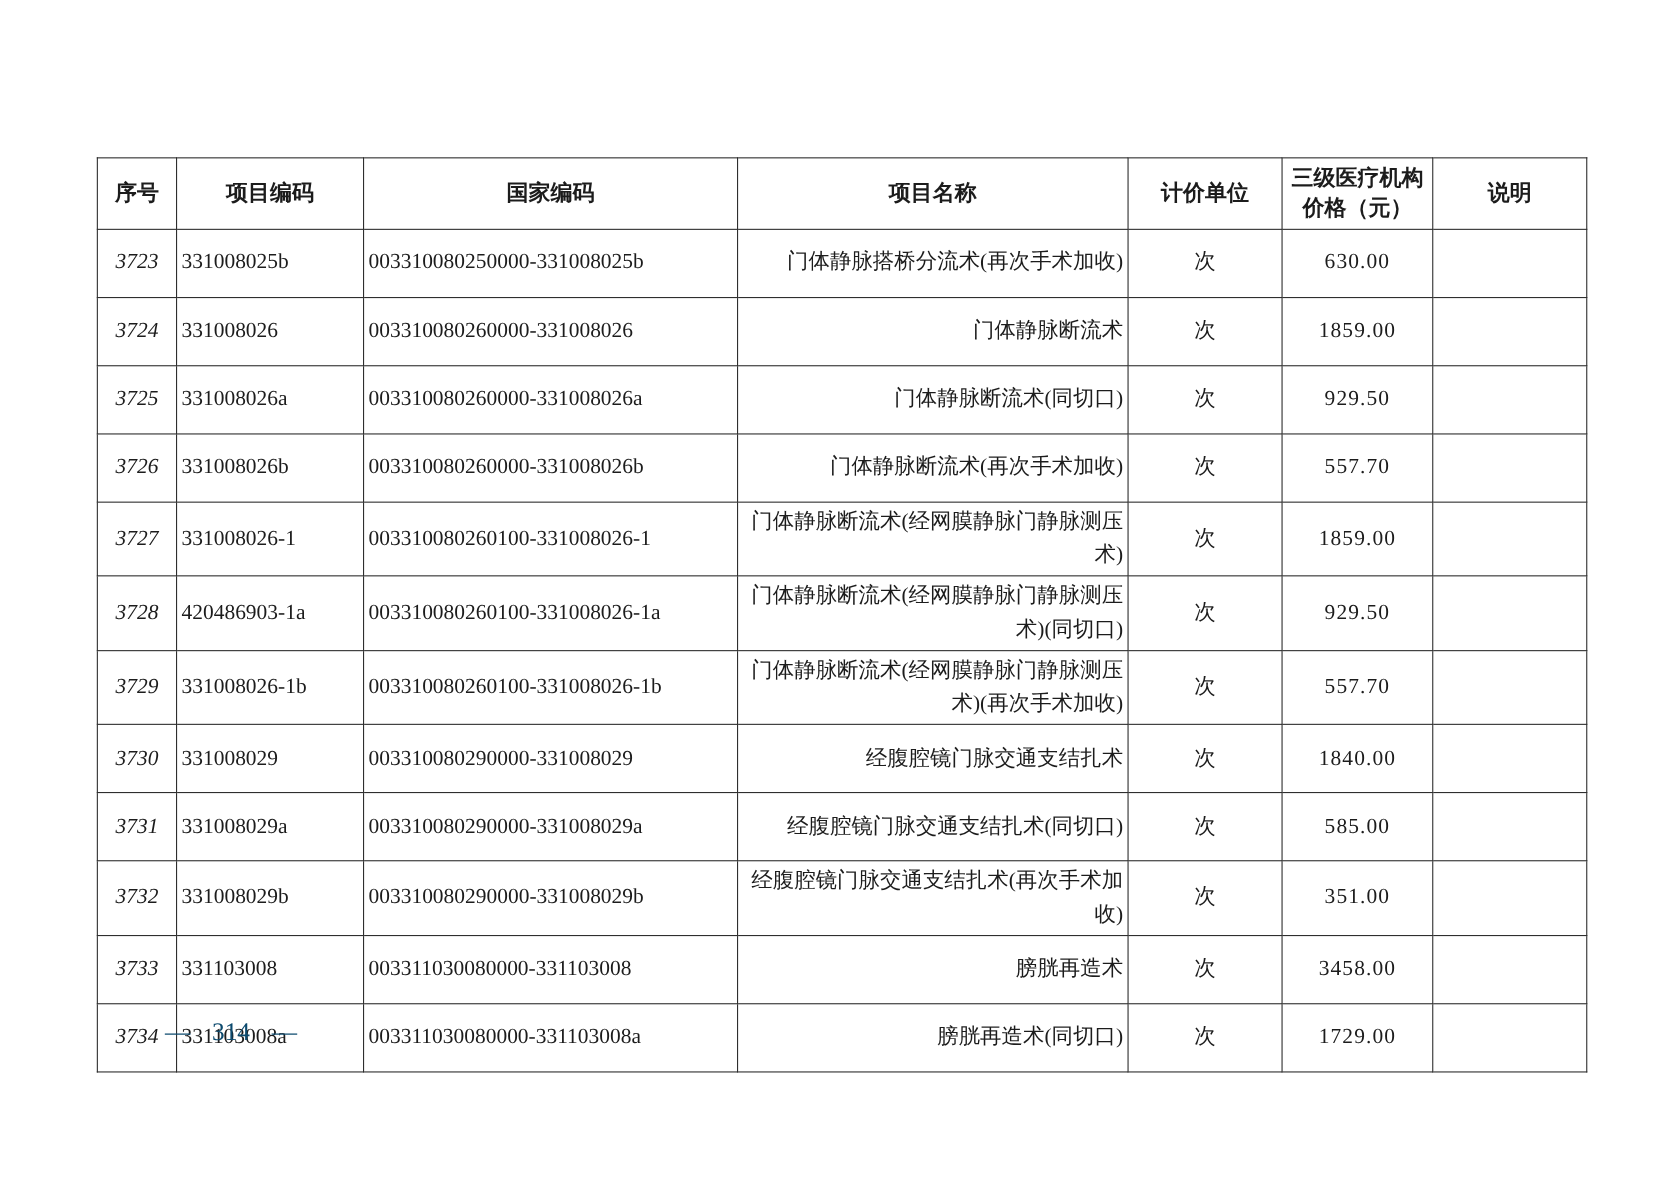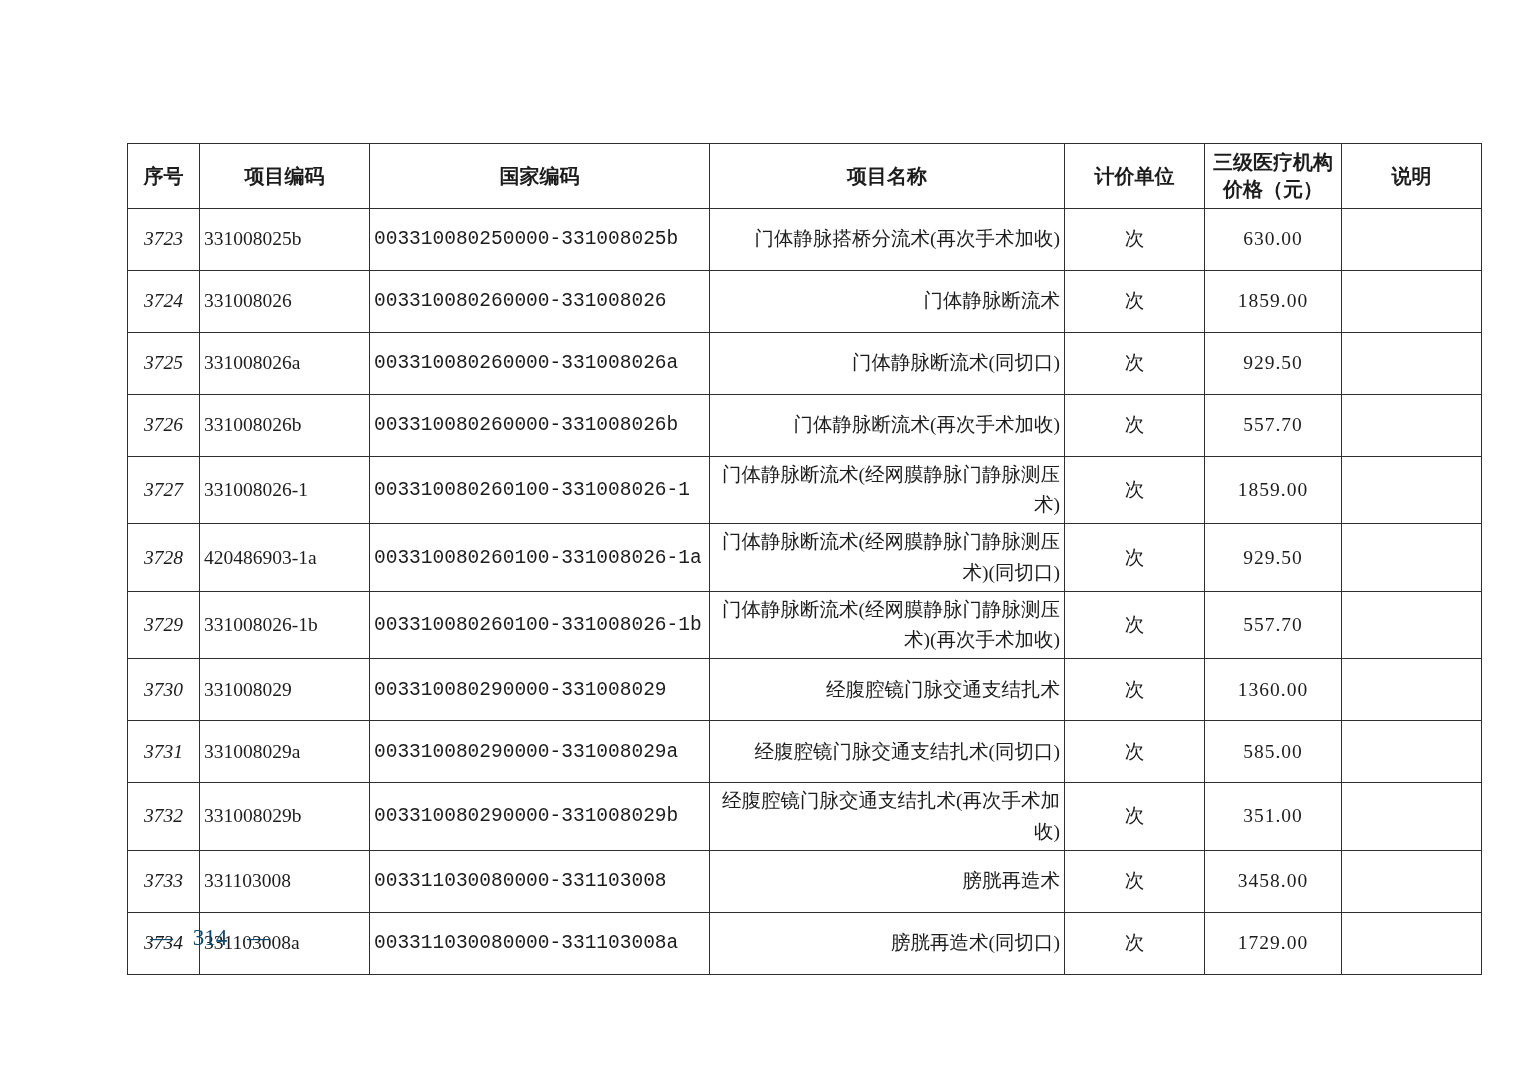--- a/index.html
+++ b/index.html
@@ -16,21 +16,20 @@
     color: #1c1c1c;
     overflow: hidden;
   }
   table.price-table {
     position: absolute;
     left: 88px;
     top: 143px;
     width: 1354px;
     border-collapse: collapse;
     table-layout: fixed;
-    margin-left: 39px;
   }
   .price-table th,
   .price-table td {
     border: 1px solid #2e2e2e;
     overflow: hidden;
   }
   .price-table thead th {
     height: 60px;
     font-family: "Liberation Sans", "DejaVu Sans", sans-serif;
     font-weight: bold;
@@ -42,21 +41,21 @@
   }
   .price-table tbody td {
     height: 55px;
     font-size: 19.5px;
     vertical-align: middle;
     padding: 3px 4px;
     line-height: 1.55;
   }
   .c-seq   { text-align: center; font-style: italic; }
   .c-code  { text-align: left; }
-  .c-nat   { text-align: left; font-family: Liberation Mono, monospace; }
+  .c-nat   { text-align: left; }
   .c-name  { text-align: right; }
   .c-unit  { text-align: center; }
   .c-price { text-align: center; letter-spacing: 1px; }
   .c-note  { text-align: center; }
   .hdr-line { display: block; }
   .page-num {
     position: absolute;
     left: 150px;
     top: 925px;
     font-size: 23px;
@@ -156,21 +155,21 @@
           <td class="c-unit">次</td>
           <td class="c-price">557.70</td>
           <td class="c-note"></td>
         </tr>
         <tr>
           <td class="c-seq">3730</td>
           <td class="c-code">331008029</td>
           <td class="c-nat">003310080290000-331008029</td>
           <td class="c-name">经腹腔镜门脉交通支结扎术</td>
           <td class="c-unit">次</td>
-          <td class="c-price">1360.00</td>
+          <td class="c-price">1840.00</td>
           <td class="c-note"></td>
         </tr>
         <tr>
           <td class="c-seq">3731</td>
           <td class="c-code">331008029a</td>
           <td class="c-nat">003310080290000-331008029a</td>
           <td class="c-name">经腹腔镜门脉交通支结扎术(同切口)</td>
           <td class="c-unit">次</td>
           <td class="c-price">585.00</td>
           <td class="c-note"></td>

